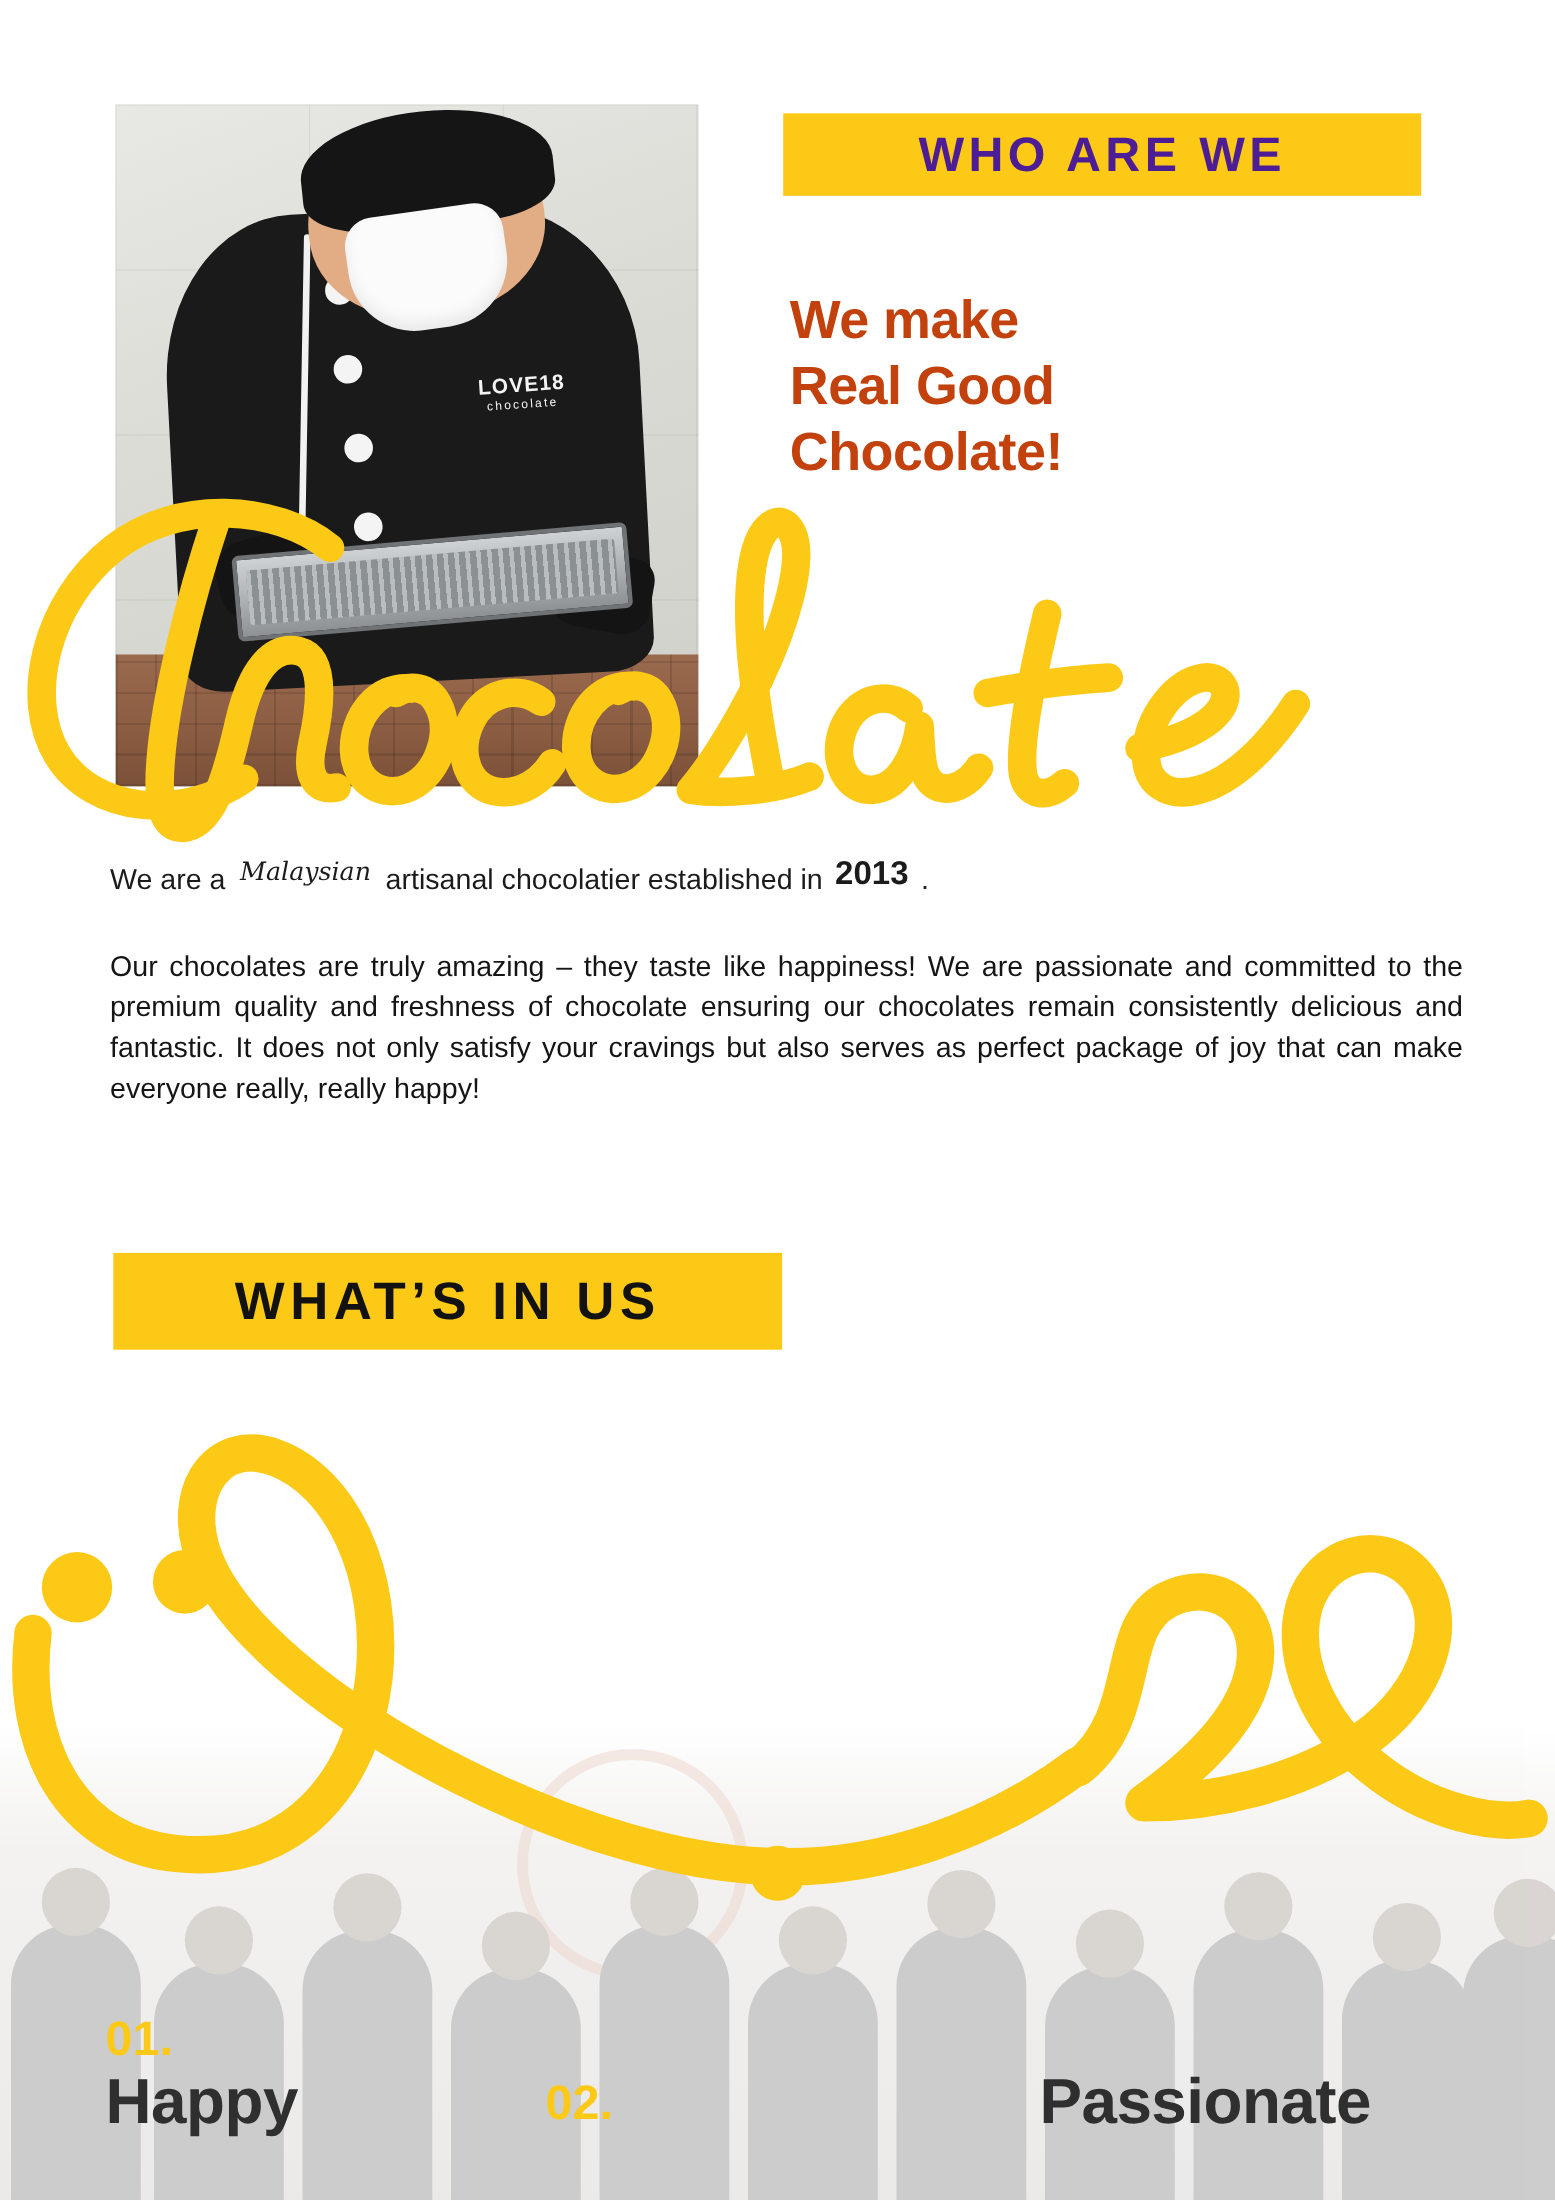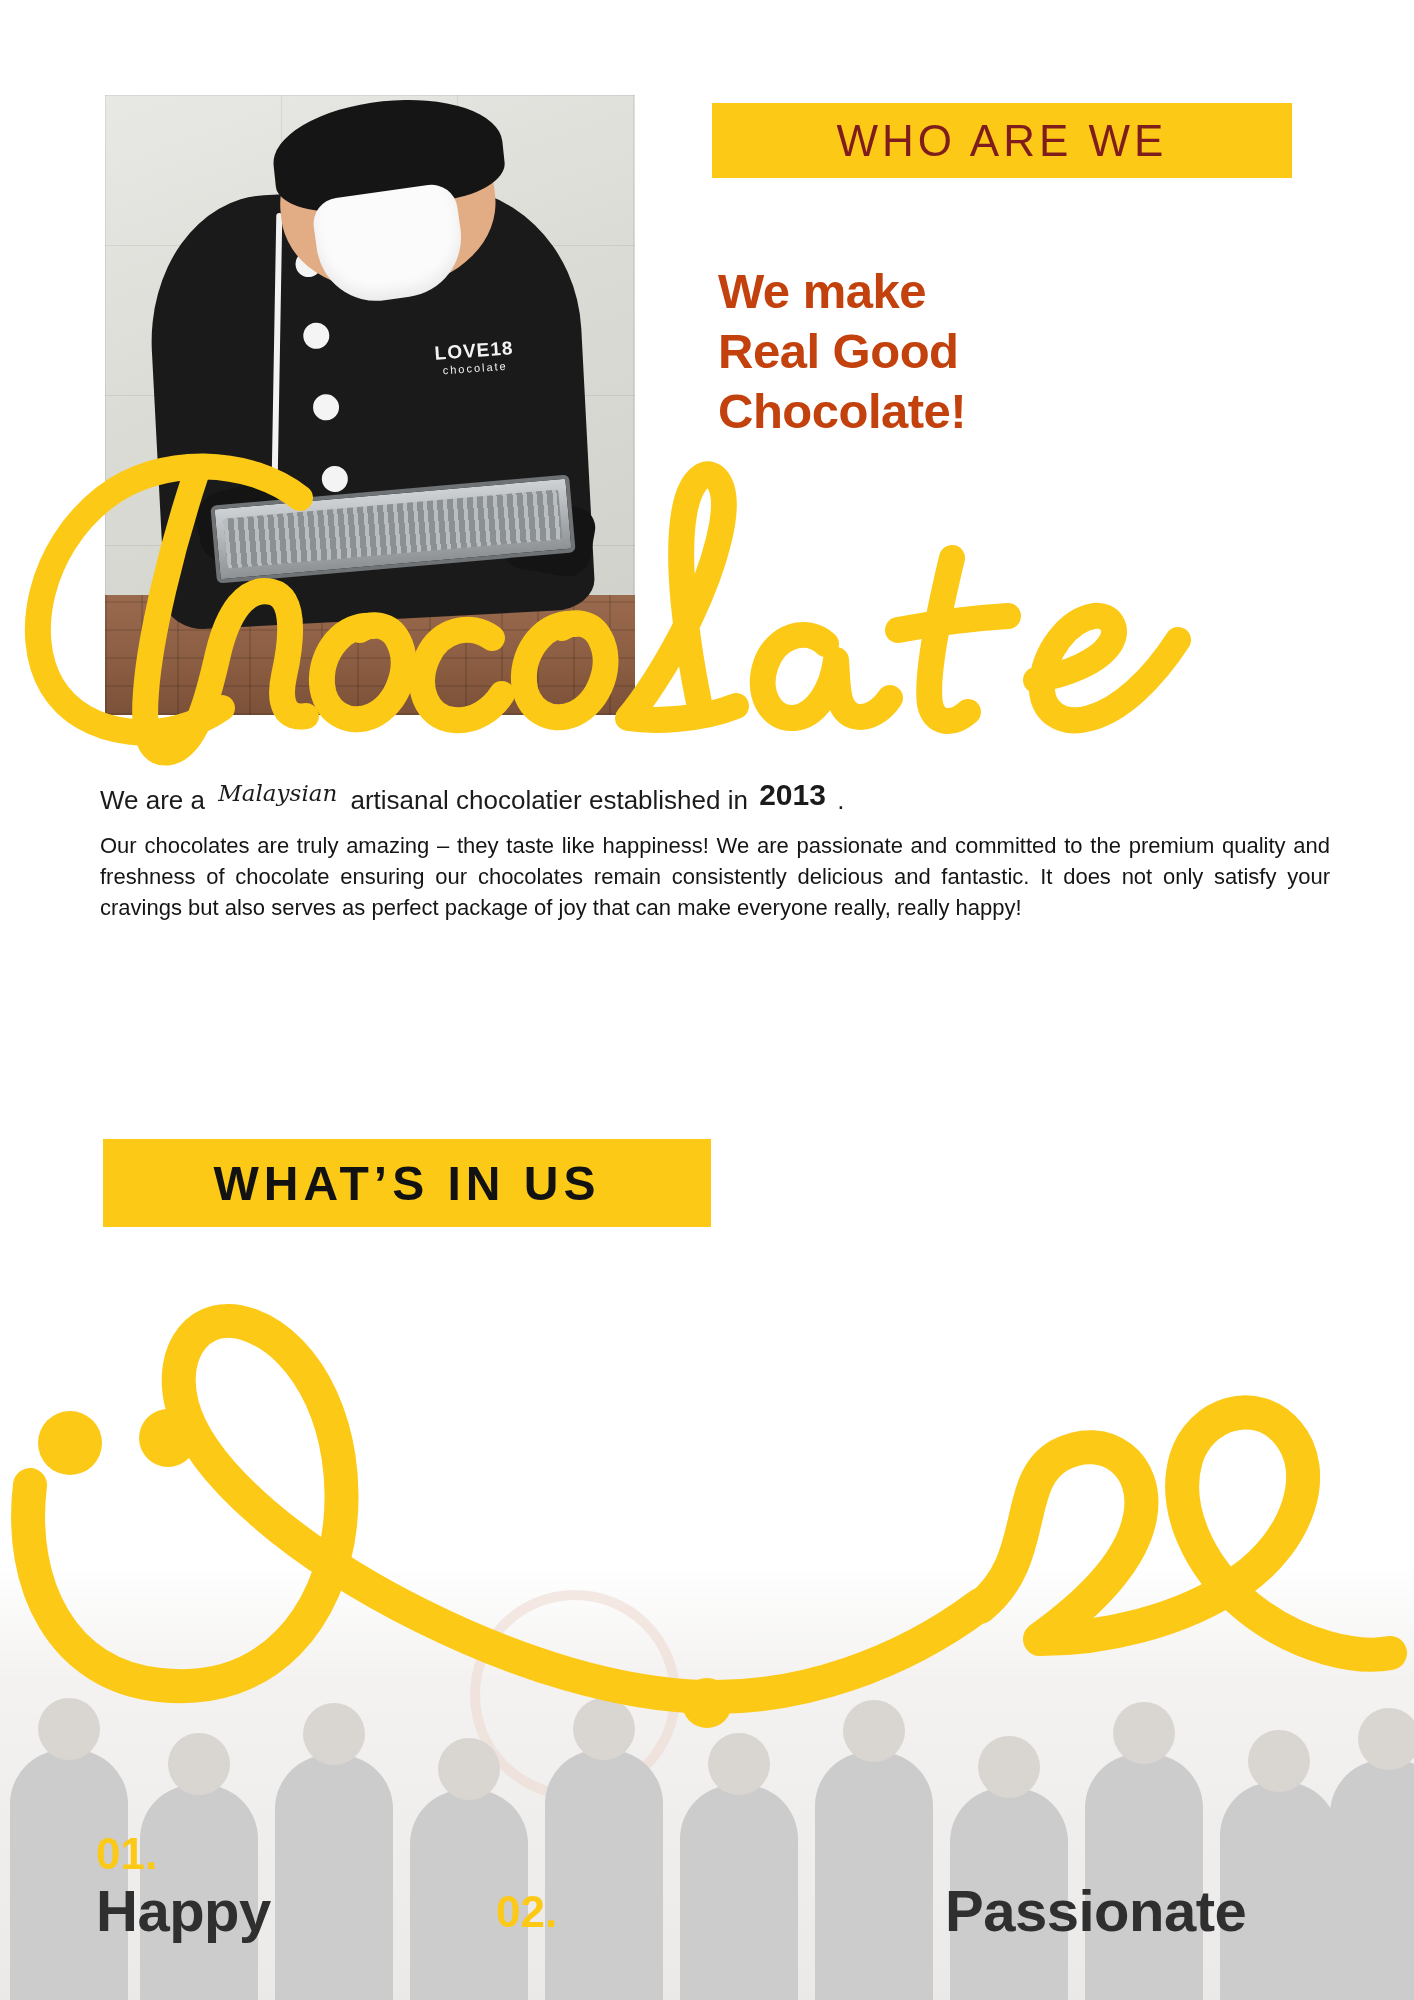--- a/index.html
+++ b/index.html
@@ -139,23 +139,23 @@
     display: flex;
     align-items: center;
     justify-content: center;
   }
   #who-banner {
     left: 712px; top: 103px;
     width: 580px; height: 75px;
   }
   #who-banner .tag-text {
     font-size: 44px;
-    font-weight: 400;
+    font-weight: 700;
     letter-spacing: 4px;
-    color: #7f1d1d;
+    color: #4c1d95;
   }
   #whats-banner {
     left: 103px; top: 1139px;
     width: 608px; height: 88px;
   }
   #whats-banner .tag-text {
     font-size: 48px;
     font-weight: 800;
     letter-spacing: 5px;
     color: #121212;
@@ -200,23 +200,23 @@
   }
   .intro-line .year {
     font-size: 30px;
     position: relative;
     top: -4px;
     padding: 0 4px;
     font-weight: bold;
   }
   .body-copy {
     position: absolute;
-    left: 100px; top: 830px;
+    left: 100px; top: 860px;
     width: 1230px;
-    font-size: 22px;
+    font-size: 26px;
     line-height: 1.42;
     color: #151515;
     text-align: justify;
     text-justify: inter-word;
   }
 
   
   .smiley-wrap {
     position: absolute;
     left: 0; top: 1255px;

